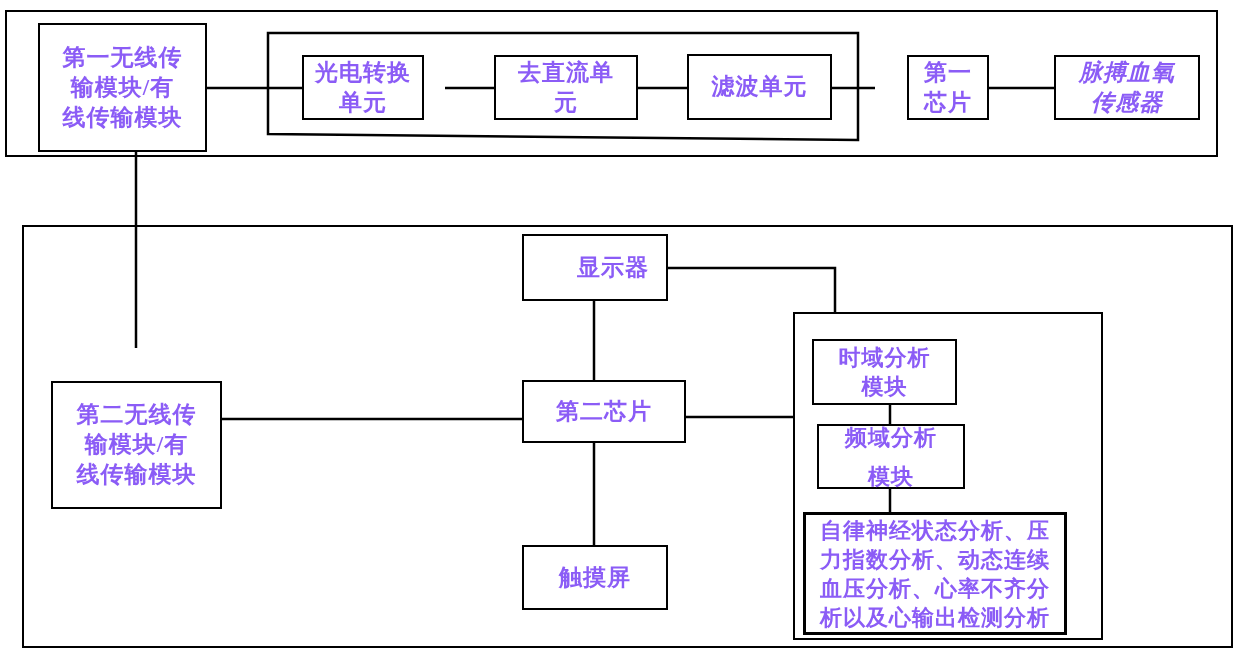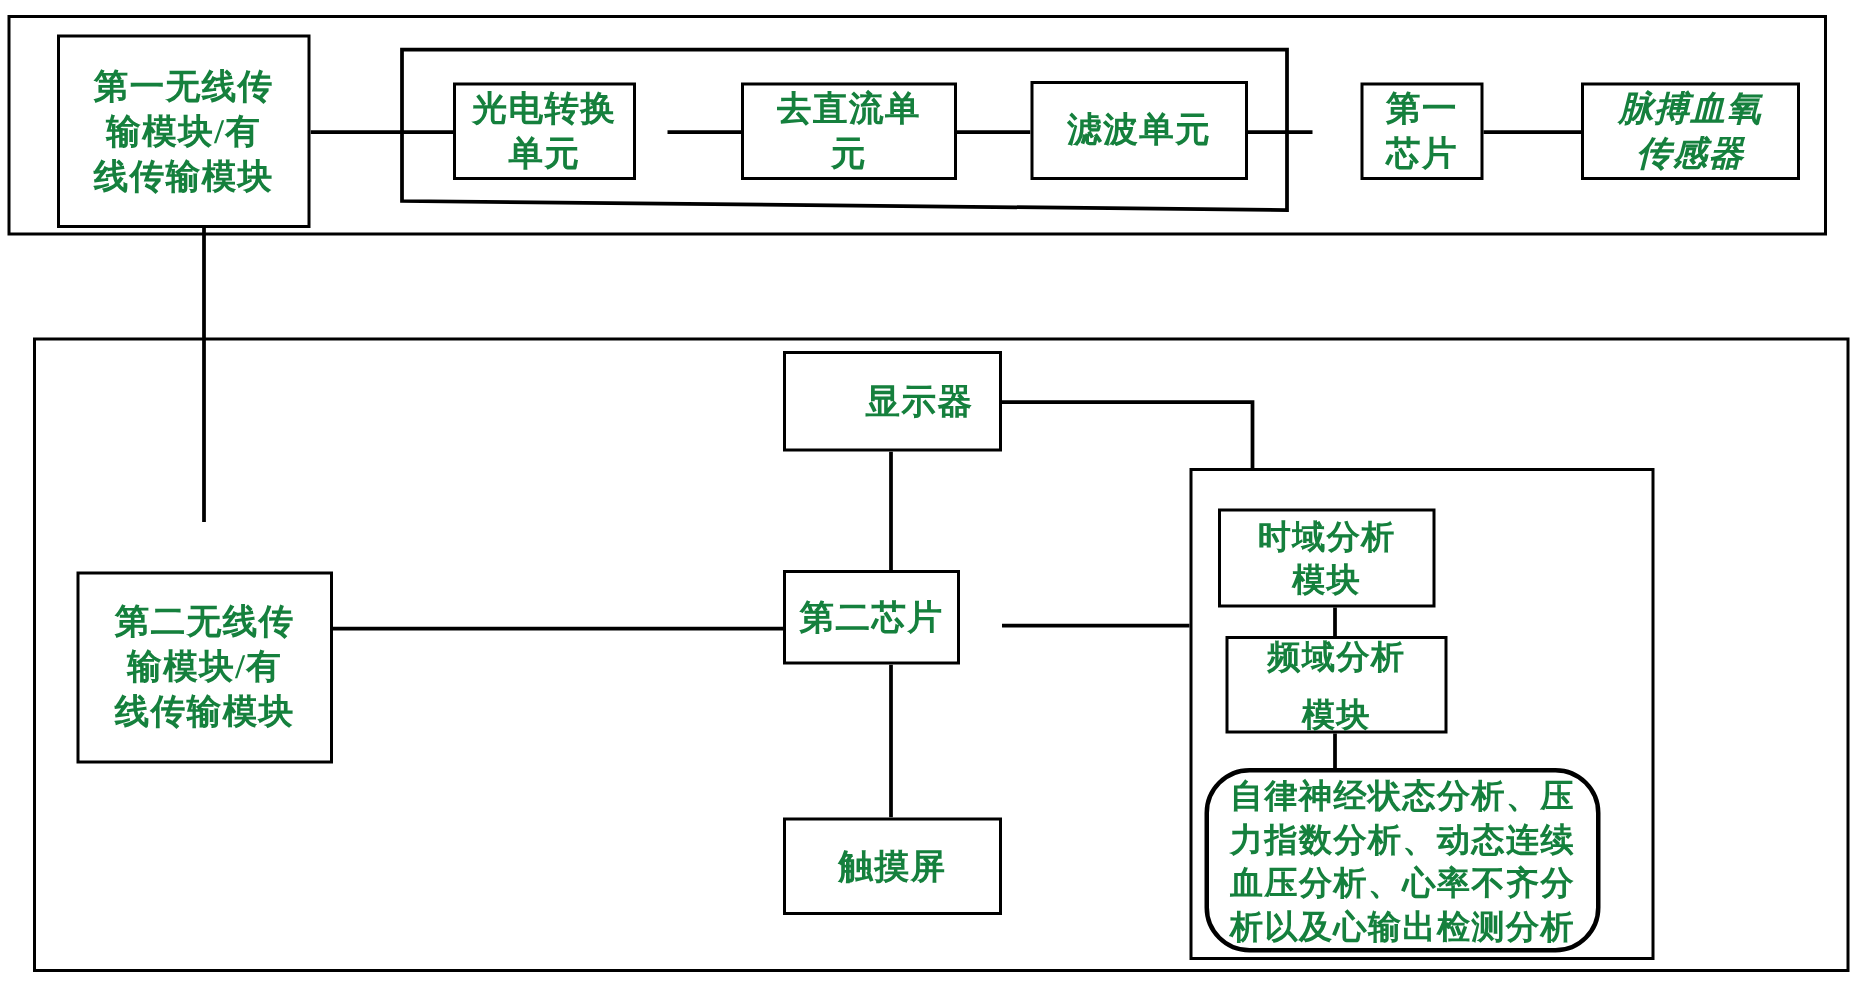--- a/index.html
+++ b/index.html
@@ -6,21 +6,21 @@
     margin: 0;
     padding: 0;
     background: #ffffff;
   }
   .canvas {
     position: relative;
     width: 1240px;
     height: 656px;
     background: #ffffff;
     font-family: "Liberation Serif", "DejaVu Serif", serif;
-    color: #15803d;
+    color: #8b5cf6;
     overflow: hidden;
   }
   svg.wires {
     position: absolute;
     left: 0; top: 0;
     width: 1240px; height: 656px;
   }
   .box {
     position: absolute;
     box-sizing: border-box;
@@ -50,26 +50,26 @@
 
   
   .n-module1      { left: 38px;   top: 23px;  width: 169px; height: 129px; }
   .n-photoelectric{ left: 302px;  top: 55px;  width: 122px; height: 65px;  }
   .n-dc-removal   { left: 494px;  top: 55px;  width: 144px; height: 65px;  }
   .n-filter       { left: 687px;  top: 54px;  width: 145px; height: 66px;  }
   .n-chip1        { left: 875px;  top: 55px;  width: 82px;  height: 65px; margin-left: 32px;  }
   .n-pulse-ox     { left: 1054px; top: 55px;  width: 146px; height: 65px; font-style: italic;  }
   .n-display      { left: 522px;  top: 234px; width: 146px; height: 67px; padding-left: 36px;  }
   .n-module2      { left: 51px;   top: 348px; width: 171px; height: 128px; margin-top: 33px; }
-  .n-chip2        { left: 522px;  top: 380px; width: 118px; height: 63px;  }
+  .n-chip2        { left: 522px;  top: 380px; width: 164px; height: 63px;  }
   .n-touchscreen  { left: 522px;  top: 545px; width: 146px; height: 65px;  }
   .n-time-domain  { left: 812px;  top: 339px; width: 145px; height: 66px;  font-size: 22px; line-height: 29px; }
   .n-freq-domain  { left: 817px;  top: 424px; width: 148px; height: 65px;  font-size: 22px; line-height: 39px; }
   .n-functions    { left: 803px;  top: 512px; width: 264px; height: 123px; border-width: 3px;
-                    font-size: 22px; line-height: 29px; text-align: left; padding: 0 4px; border-radius: 30px; }
+                    font-size: 22px; line-height: 29px; text-align: left; padding: 0 4px; }
 </style>
 </head>
 <body>
 
 <div class="canvas">
 
   <svg class="wires" viewBox="0 0 1240 656" xmlns="http://www.w3.org/2000/svg">
     <g stroke="#000000" stroke-width="2.5" fill="none">
 
       <polygon points="268,33 858,33 858,140 268,134"></polygon>

